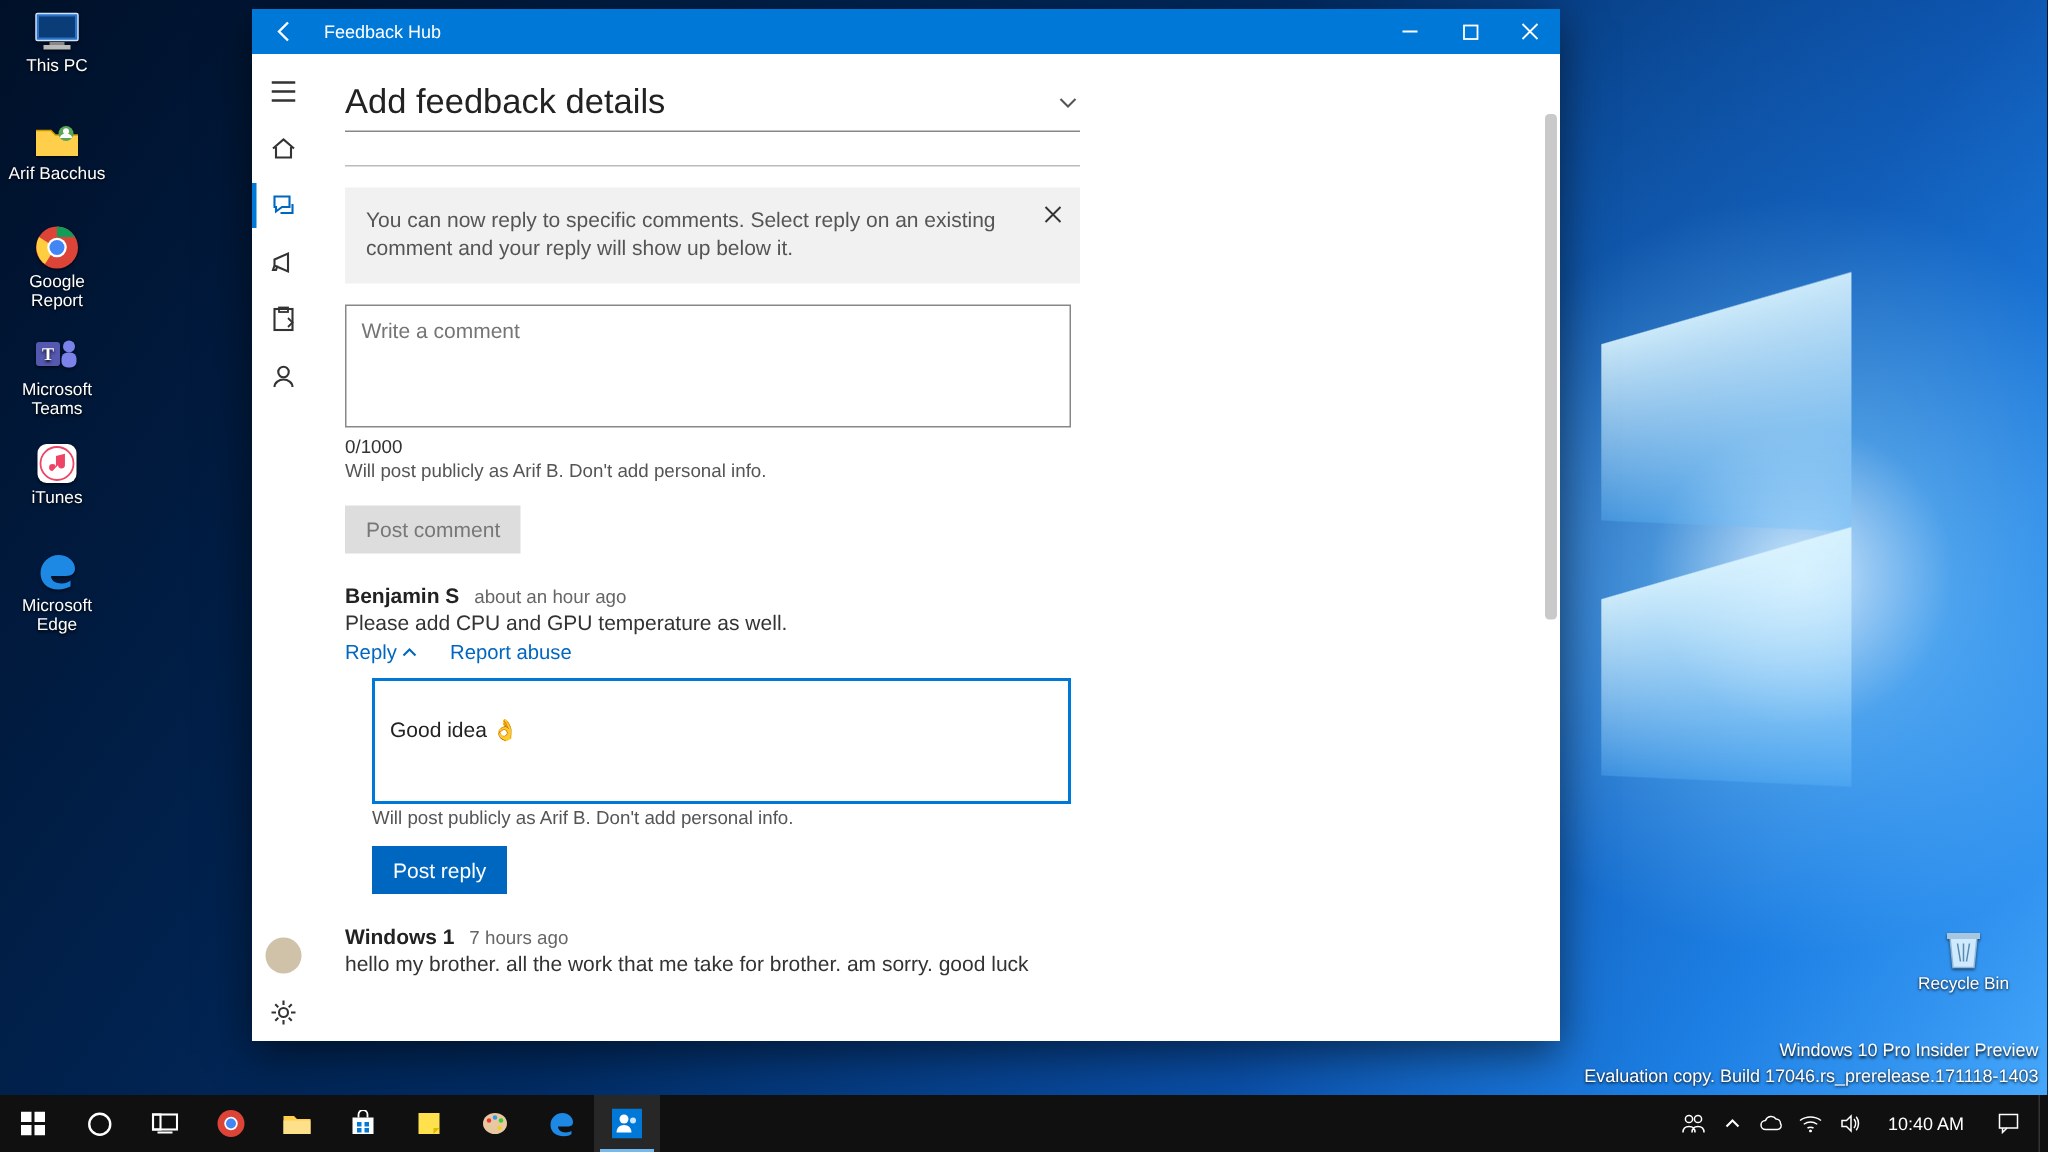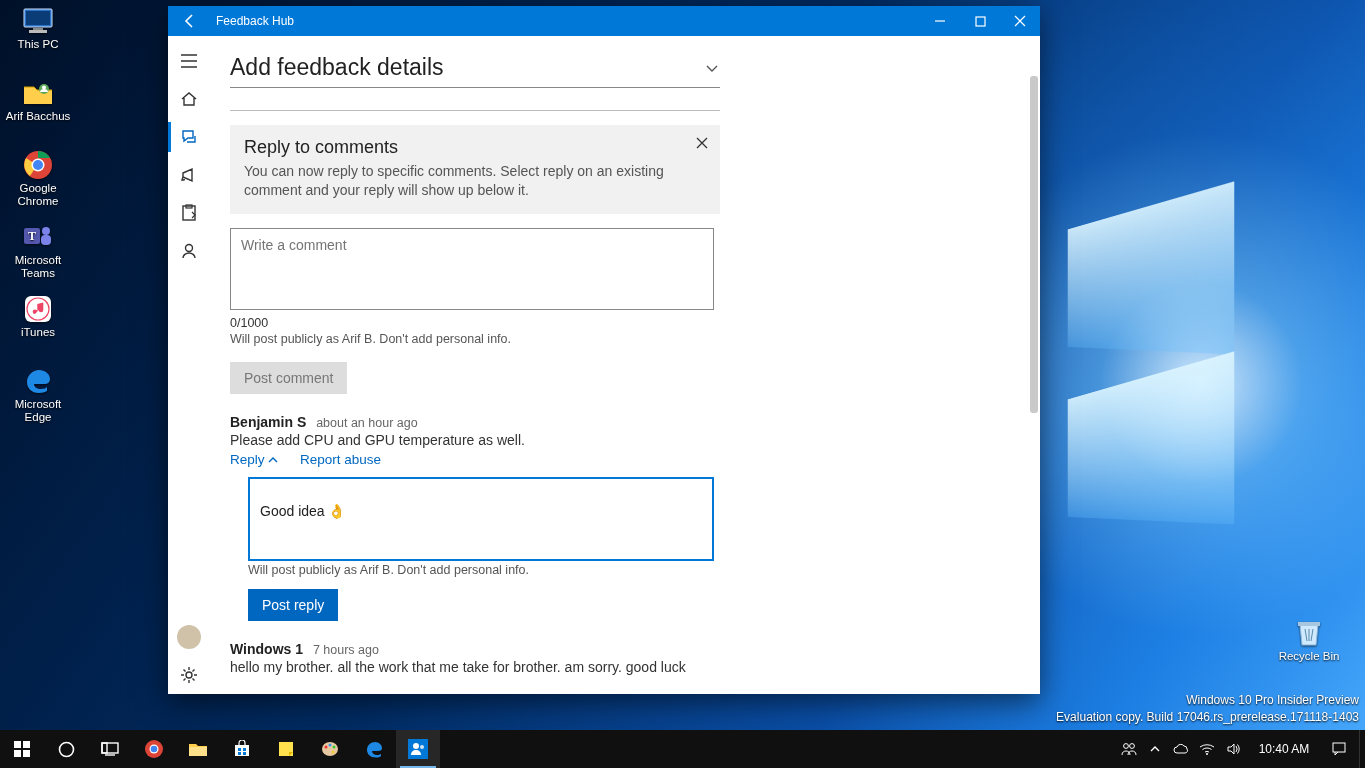--- a/index.html
+++ b/index.html
@@ -132,21 +132,21 @@
     <div class="ic">
         <svg width="30" height="30" viewBox="0 0 30 30">
           <circle cx="15" cy="15" r="14" fill="#db4437"></circle>
           <path d="M15 1a14 14 0 0 1 12 7H15z" fill="#0f9d58"></path>
           <path d="M3 8a14 14 0 0 0 4 18l7-11z" fill="#ffcd40"></path>
           <circle cx="15" cy="15" r="6.5" fill="#fff"></circle>
           <circle cx="15" cy="15" r="5" fill="#4285f4"></circle>
         </svg>
       </div>
     <div class="lbl" style="white-space:pre-line"><span>Google
-Chrome</span></div>
+Report</span></div>
   </div>
   <div class="di">
     <div class="ic">
         <svg width="30" height="30" viewBox="0 0 30 30">
           <rect x="1" y="6" width="16" height="16" rx="2" fill="#5558af"></rect>
           <text x="9" y="18" text-anchor="middle" fill="#fff" font-size="12" font-family="Segoe UI" font-weight="bold">T</text>
           <circle cx="23" cy="9" r="4" fill="#7b83eb"></circle>
           <rect x="18" y="13" width="10" height="10" rx="4" fill="#7b83eb"></rect>
         </svg>
       </div>
@@ -268,21 +268,20 @@
           </svg>
       </div>
       <div class="divider2"></div>
 
       <div class="info-box">
         <div class="info-close">
             <svg width="12" height="12" viewBox="0 0 12 12">
               <path d="M1 1l10 10M11 1 1 11" stroke="#333" stroke-width="1.3"></path>
             </svg>
           </div>
-        <h2><span>Reply to comments</span></h2>
         <p><span>You can now reply to specific comments. Select reply on an existing comment and your reply will show up below it.</span></p>
       </div>
 
       <textarea class="comment-box" placeholder="Write a comment" style=""></textarea>
       <div class="counter"><span>0/1000</span></div>
       <div class="hint"><span>Will post publicly as Arif B. Don't add personal info.</span></div>
 
       <button class="post-btn"><span>Post comment</span></button>
 
       

